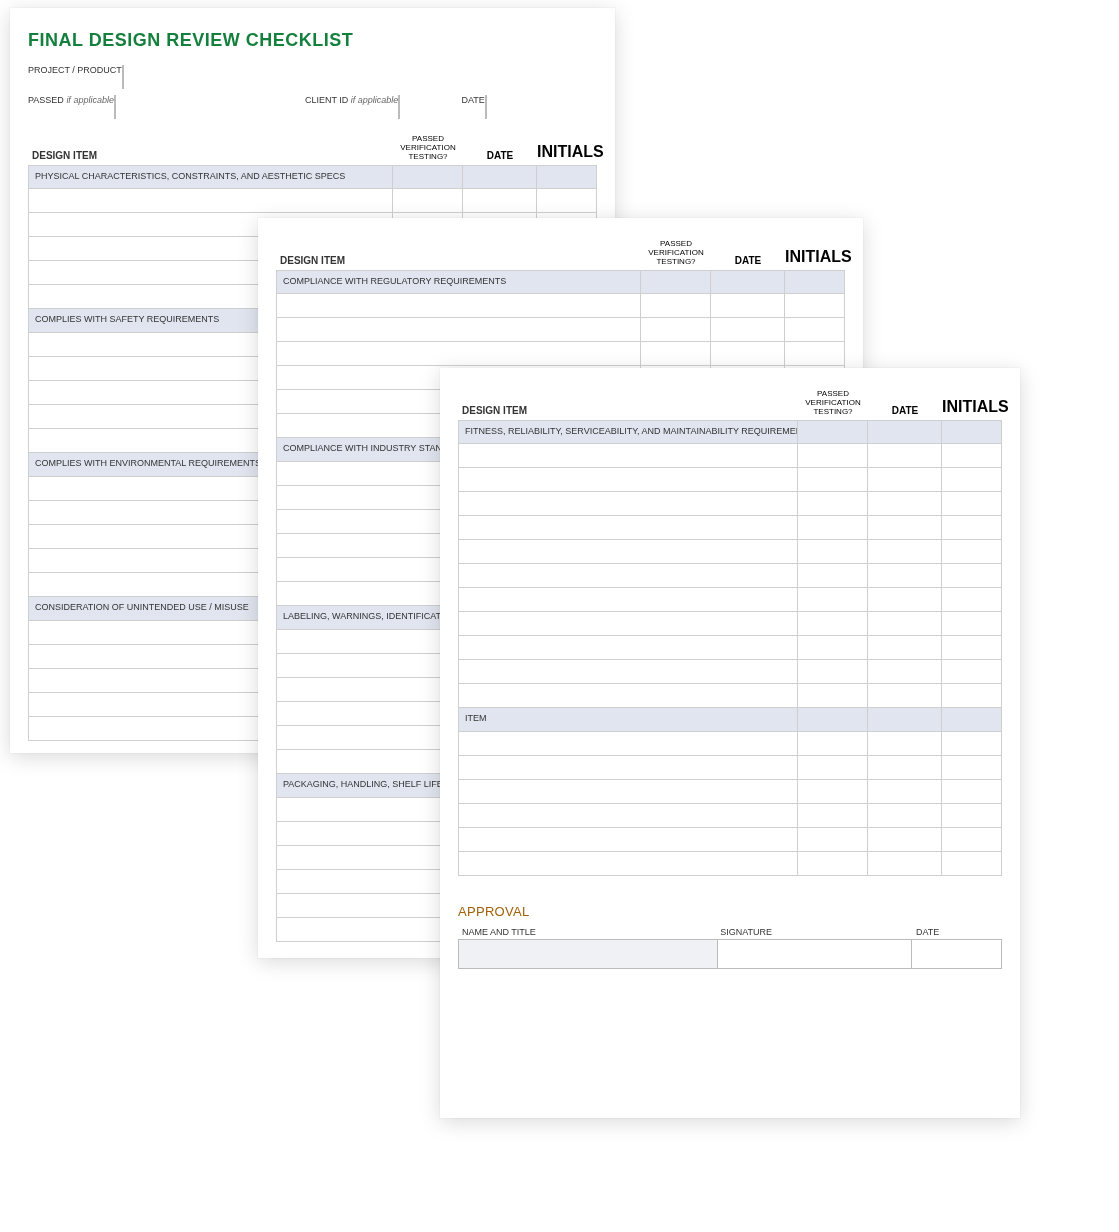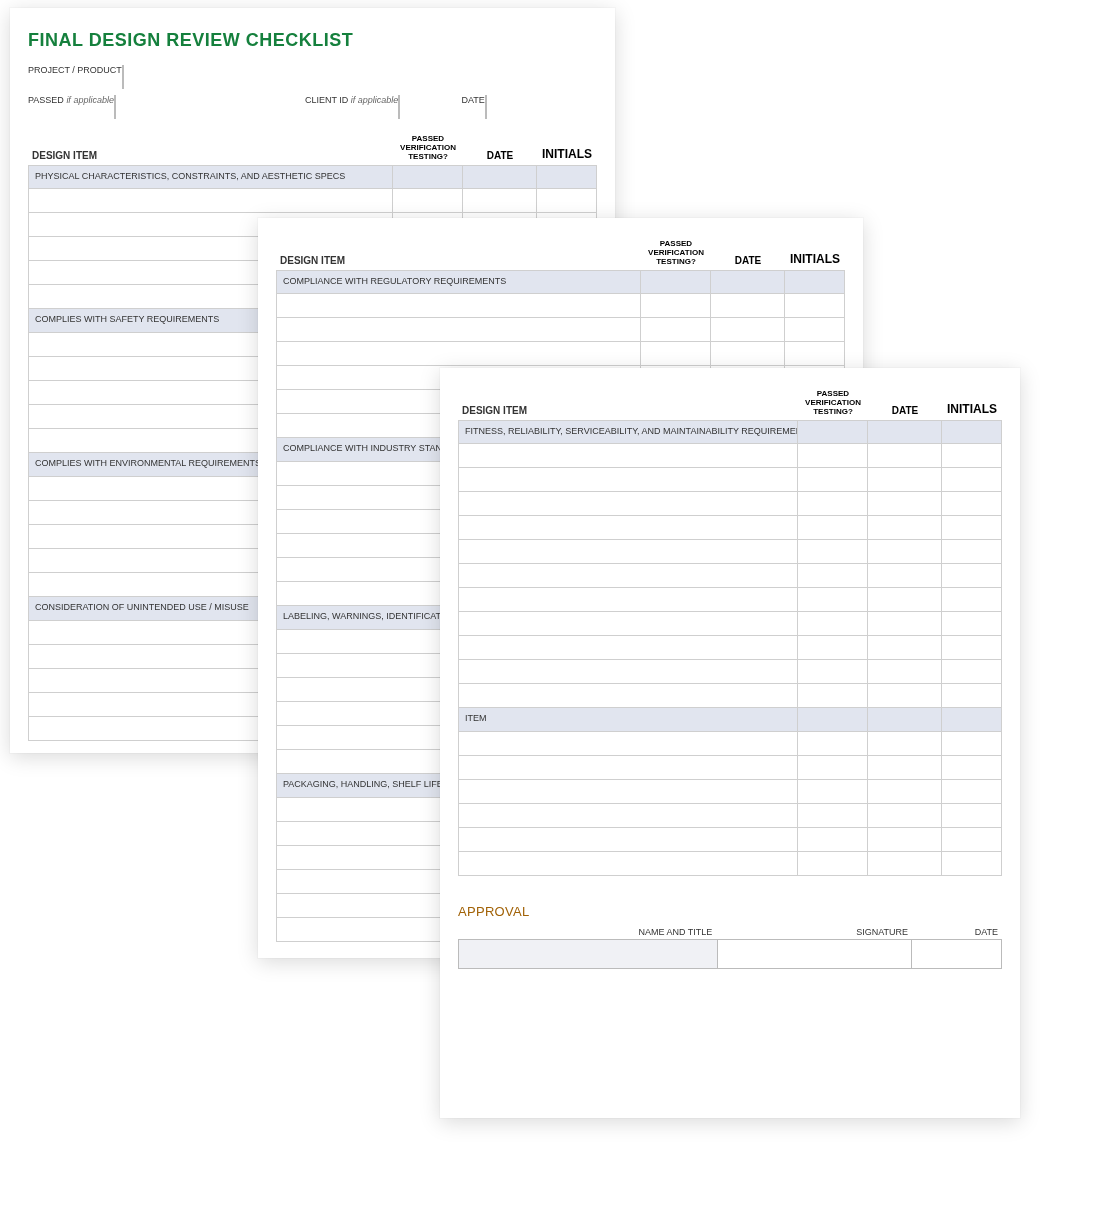--- a/index.html
+++ b/index.html
@@ -39,42 +39,42 @@
   .meta-input {
     height: 24px;
     border: 1px solid #bbb;
     background: #fff;
   }
 
   
   .checklist { margin-top: 16px; width: 100%; }
   .ck-head { display: flex; align-items: flex-end; }
   .ck-head .c-item { flex: 1; font-size: 10px; font-weight: 700; color: #333; padding: 4px 4px; }
-  .ck-head .c-passed { width: 70px; font-size: 8px; font-weight: 700; text-align: center; line-height: 1.1; padding: 0 2px 4px; }
+  .ck-head .c-passed { width: 70px; font-size: 8px; font-weight: 400; text-align: center; line-height: 1.1; padding: 0 2px 4px; }
   .ck-head .c-date   { width: 74px; font-size: 10px; font-weight: 700; text-align: center; padding-bottom: 4px; }
-  .ck-head .c-init   { width: 60px; font-size: 12px; font-weight: 700; text-align: center; padding-bottom: 4px; }
+  .ck-head .c-init   { width: 60px; font-size: 16px; font-weight: 700; text-align: center; padding-bottom: 4px; }
 
   .ck-row { display: flex; height: 24px; }
   .ck-row .c-item { flex: 1; border: 1px solid #cfcfcf; border-top: none; font-size: 9px; color: #333; padding: 5px 6px; overflow: hidden; white-space: nowrap; }
   .ck-row .c-passed { width: 70px; border: 1px solid #cfcfcf; border-left: none; border-top: none; }
   .ck-row .c-date   { width: 74px; border: 1px solid #cfcfcf; border-left: none; border-top: none; }
   .ck-row .c-init   { width: 60px; border: 1px solid #cfcfcf; border-left: none; border-top: none; }
   .ck-row.first .c-item,
   .ck-row.first .c-passed,
   .ck-row.first .c-date,
   .ck-row.first .c-init { border-top: 1px solid #cfcfcf; }
   .ck-row.section .c-item,
   .ck-row.section .c-passed,
   .ck-row.section .c-date,
   .ck-row.section .c-init { background: #e1e5ef; }
 
   
   .approval { margin-top: 28px; }
   .approval h2 { font-size: 13px; font-weight: 400; color: #a16207; margin-bottom: 6px; letter-spacing: 0.3px; }
-  .app-head { display: flex; font-size: 9px; color: #333; text-align: right; }
+  .app-head { display: flex; font-size: 9px; color: #333; }
   .app-head .a-name { flex: 1.6; padding: 2px 4px; }
   .app-head .a-sig  { flex: 1.2; padding: 2px 4px; }
   .app-head .a-date { width: 90px; padding: 2px 4px; }
   .app-row { display: flex; height: 30px; }
   .app-row .a-name { flex: 1.6; border: 1px solid #bbb; background: #f0f1f5; }
   .app-row .a-sig  { flex: 1.2; border: 1px solid #bbb; border-left: none; }
   .app-row .a-date { width: 90px; border: 1px solid #bbb; border-left: none; }
 </style>
 </head>
 <body>

